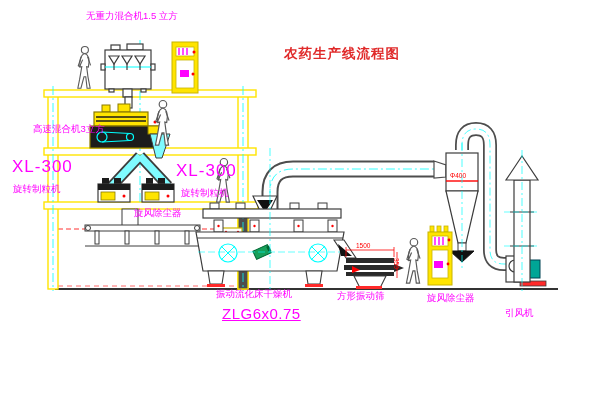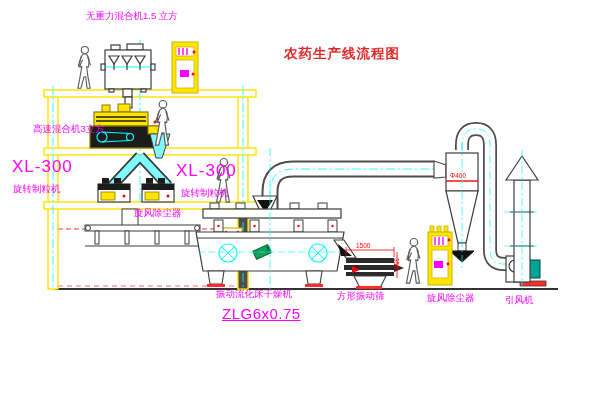--- a/index.html
+++ b/index.html
@@ -271,19 +271,19 @@
 <div class="lbl lbl-sm" style="left:181px;top:188px;">旋转制粒机</div>
 
 <div class="lbl lbl-sm" style="left:134px;top:208px;">旋风除尘器</div>
 
 <div class="lbl lbl-sm" style="left:216px;top:289px;">振动流化床干燥机</div>
 <div class="lbl lbl-md" style="left:222px;top:306px;text-decoration:underline;">ZLG6x0.75</div>
 
 <div class="lbl lbl-sm" style="left:337px;top:291px;">方形振动筛</div>
 
 <div class="lbl lbl-sm" style="left:427px;top:293px;">旋风除尘器</div>
-<div class="lbl lbl-sm" style="left:505px;top:295px;">引风机</div>
+<div class="lbl lbl-sm" style="left:505px;top:308px;">引风机</div>
 
 <div class="dim" style="left:356px;top:243px;">1500</div>
 <div class="dim" style="left:450px;top:173px;">Φ400</div>
 <div class="dim dim-vert" style="left:399px;top:258px;">350</div>
 
 </div>
 
 </body></html>

